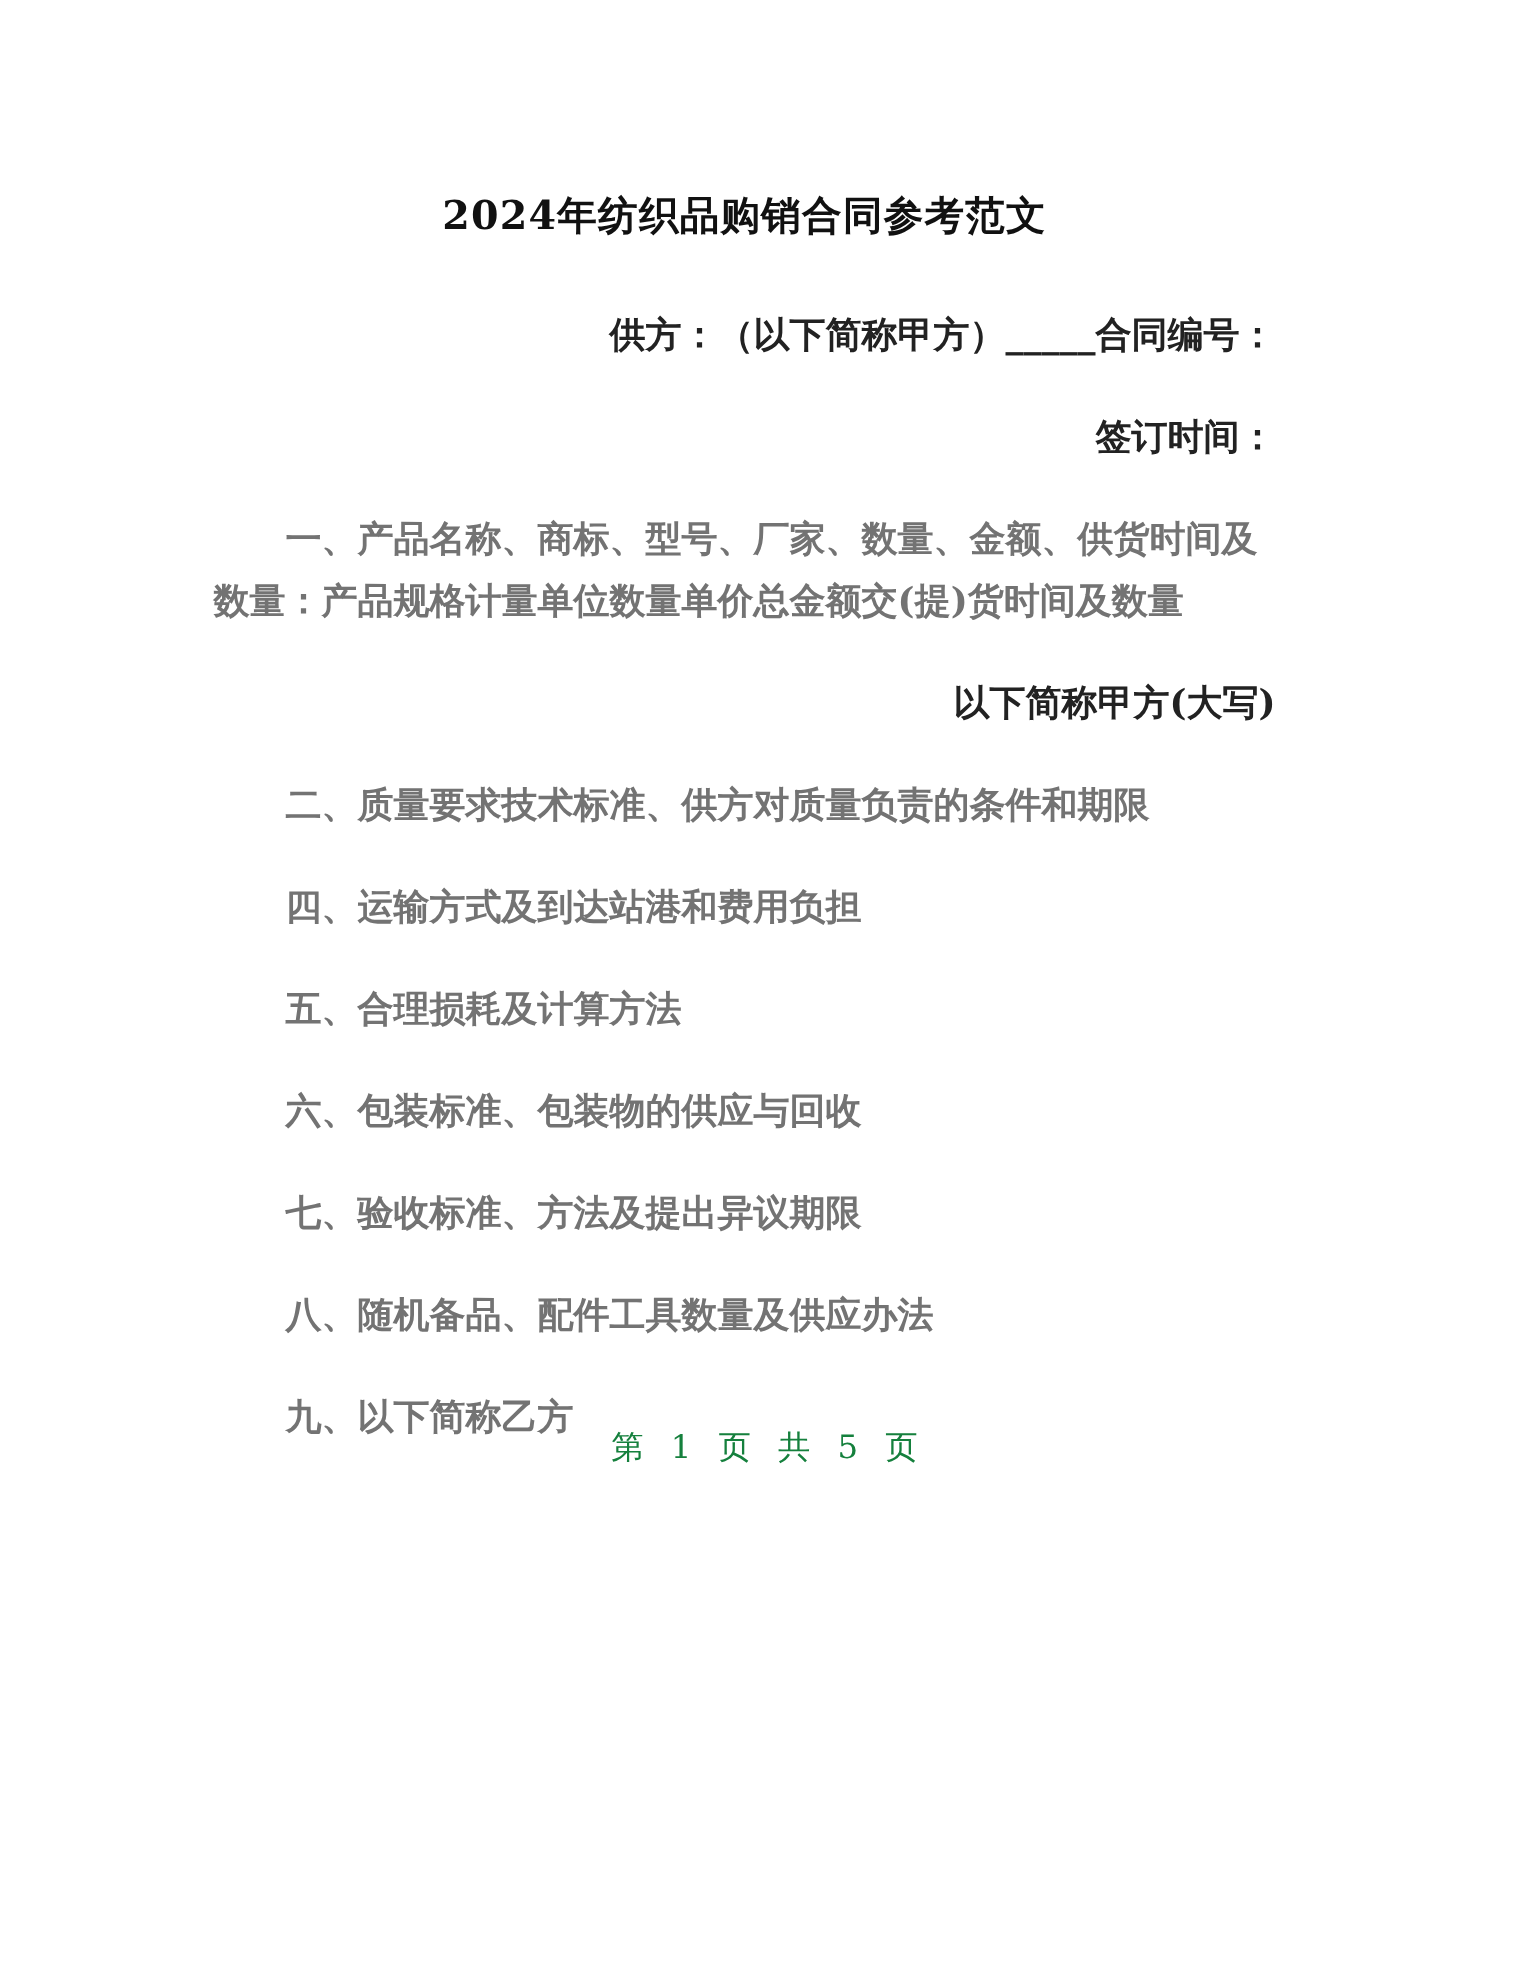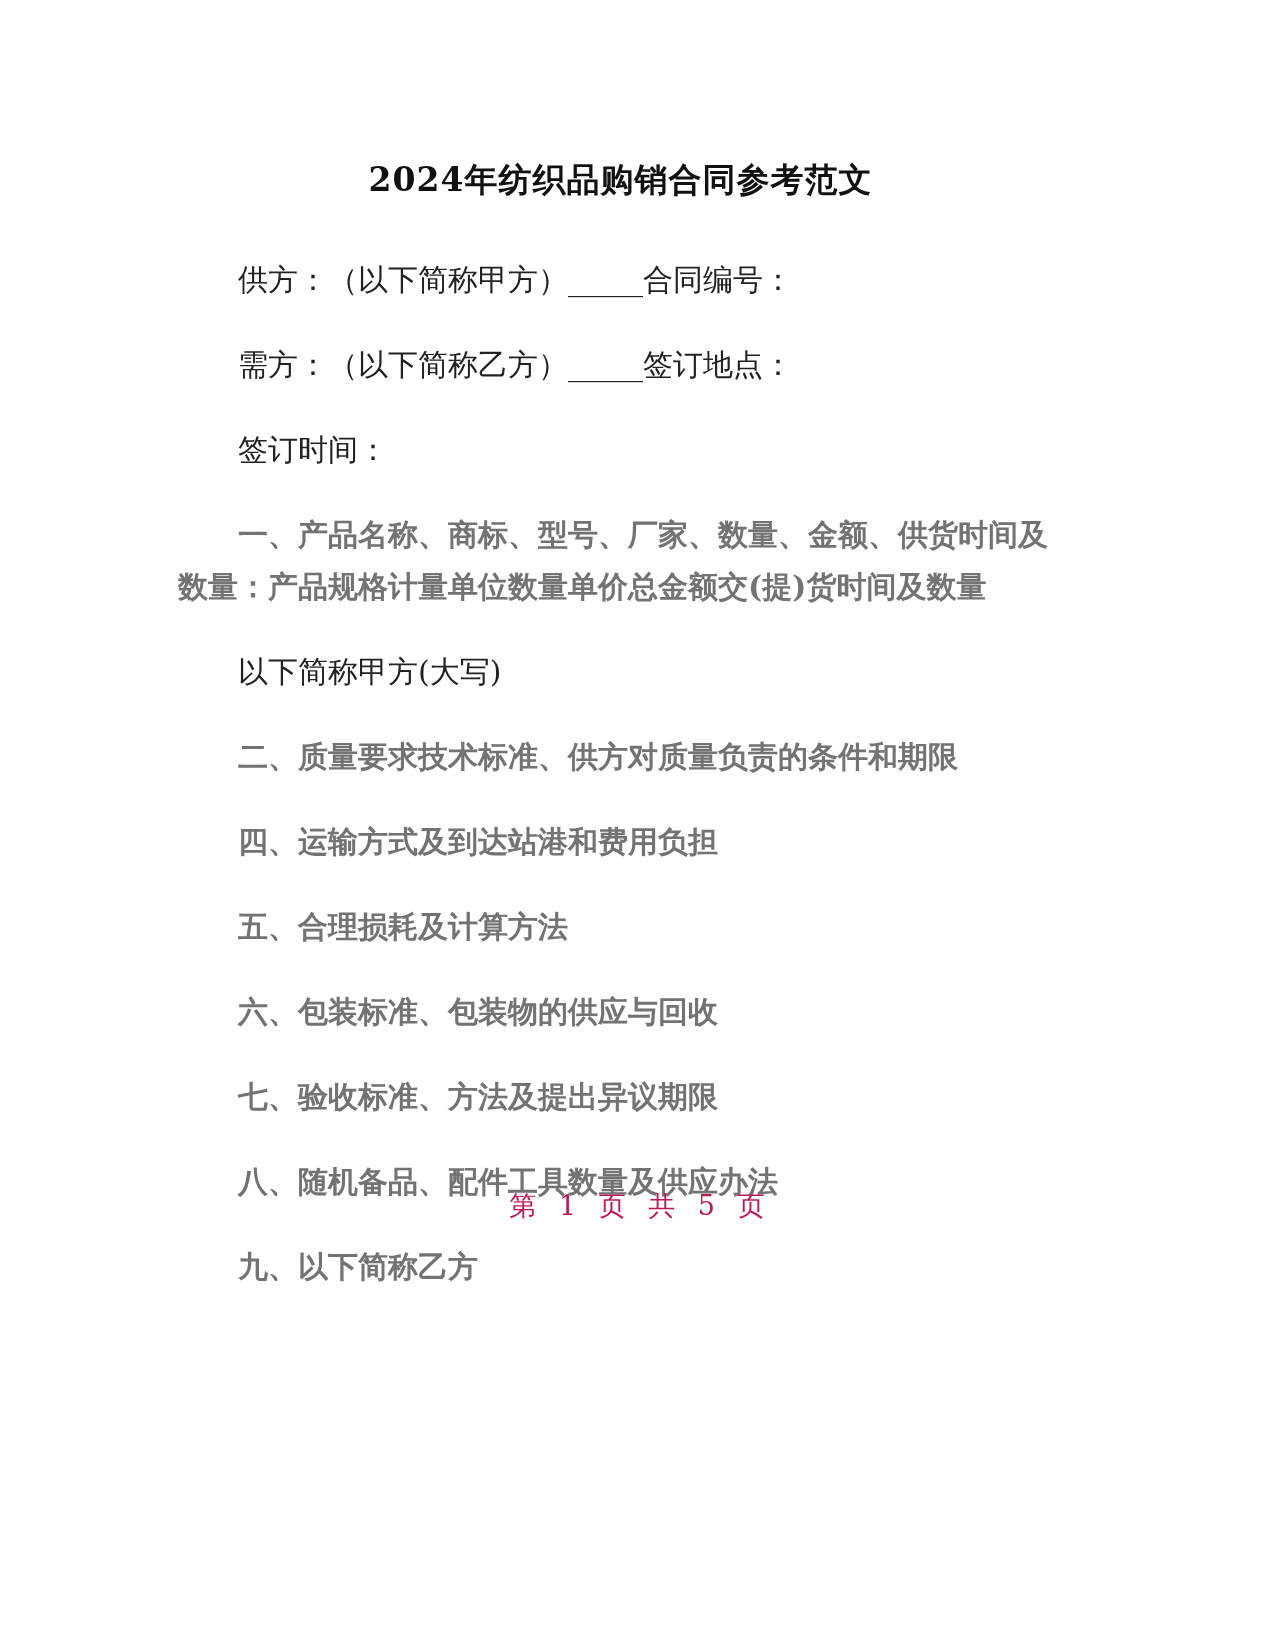--- a/index.html
+++ b/index.html
@@ -35,45 +35,45 @@
     line-height: 52px;
     text-indent: 2em;
     word-break: break-all;
     color: #222222;
   }
   .para.bold {
     font-weight: bold;
     color: #737373;
   }
   .para.regular {
-    font-weight: normal;
+    font-weight: bold;
+    text-align: right;
   }
   .footer {
     position: absolute;
     left: 6px;
     right: 0;
     bottom: 62px;
     text-align: center;
     font-size: 27px;
     letter-spacing: 7px;
-    color: #be185d;
+    color: #15803d;
     font-weight: normal;
   }
 </style>
 </head>
 <body>
 
 <div class="page">
   <div class="content">
 
     <h1 class="title">2024年纺织品购销合同参考范文</h1>
 
     <p class="para regular">供方：（以下简称甲方）_____合同编号：</p>
 
-    <p class="para regular">需方：（以下简称乙方）_____签订地点：</p>
 
     <p class="para regular">签订时间：</p>
 
     <p class="para bold">一、产品名称、商标、型号、厂家、数量、金额、供货时间及数量：产品规格计量单位数量单价总金额交(提)货时间及数量</p>
 
 
     <p class="para regular">以下简称甲方(大写)</p>
 
     <p class="para bold">二、质量要求技术标准、供方对质量负责的条件和期限</p>
 

